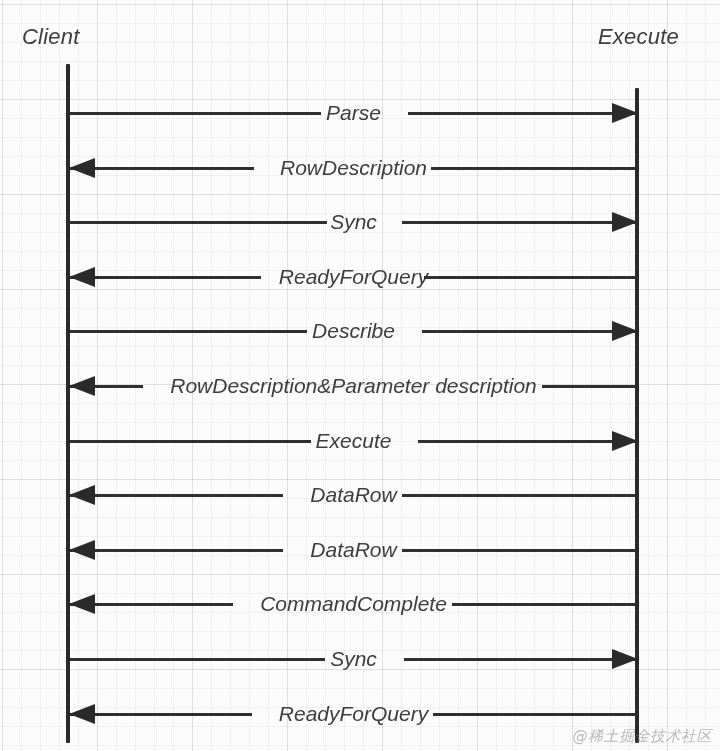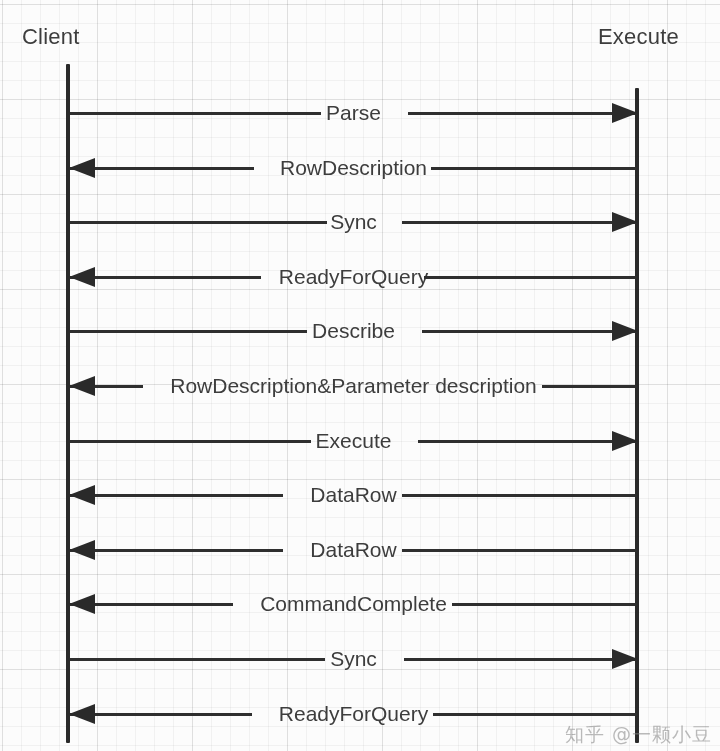--- a/index.html
+++ b/index.html
@@ -20,20 +20,21 @@
       linear-gradient(to bottom, rgba(0,0,0,0.045) 1px, transparent 1px),
       linear-gradient(to right,  rgba(0,0,0,0.075) 1px, transparent 1px),
       linear-gradient(to bottom, rgba(0,0,0,0.075) 1px, transparent 1px);
     background-size:
       19px 19px,
       19px 19px,
       95px 95px,
       95px 95px;
     background-position: 2px 4px, 2px 4px, 2px 4px, 2px 4px;
     font-family: "Liberation Sans", "DejaVu Sans", sans-serif;
+    font-style: italic;
   }
 
   
   .participant {
     position: absolute;
     color: #3d3d3d;
     font-size: 22px;
     line-height: 26px;
     letter-spacing: 0.2px;
     white-space: nowrap;
@@ -192,16 +193,16 @@
       </div>
       <div class="msg to-client" style="left: 70px; top: 714px; width: 567px;">
         <div class="label">ReadyForQuery</div>
         <div class="stub left" style="width: 181.805px;"></div>
         <div class="stub right" style="width: 203.805px;"></div>
         <div class="head"></div>
       </div>
     </div>
 
   <div class="watermark">
-    <div class="line1">知乎 @一颗小豆</div>
+    <div class="line2">@稀土掘金技术社区</div>
   </div>
 
 </div>
 
 </body></html>

